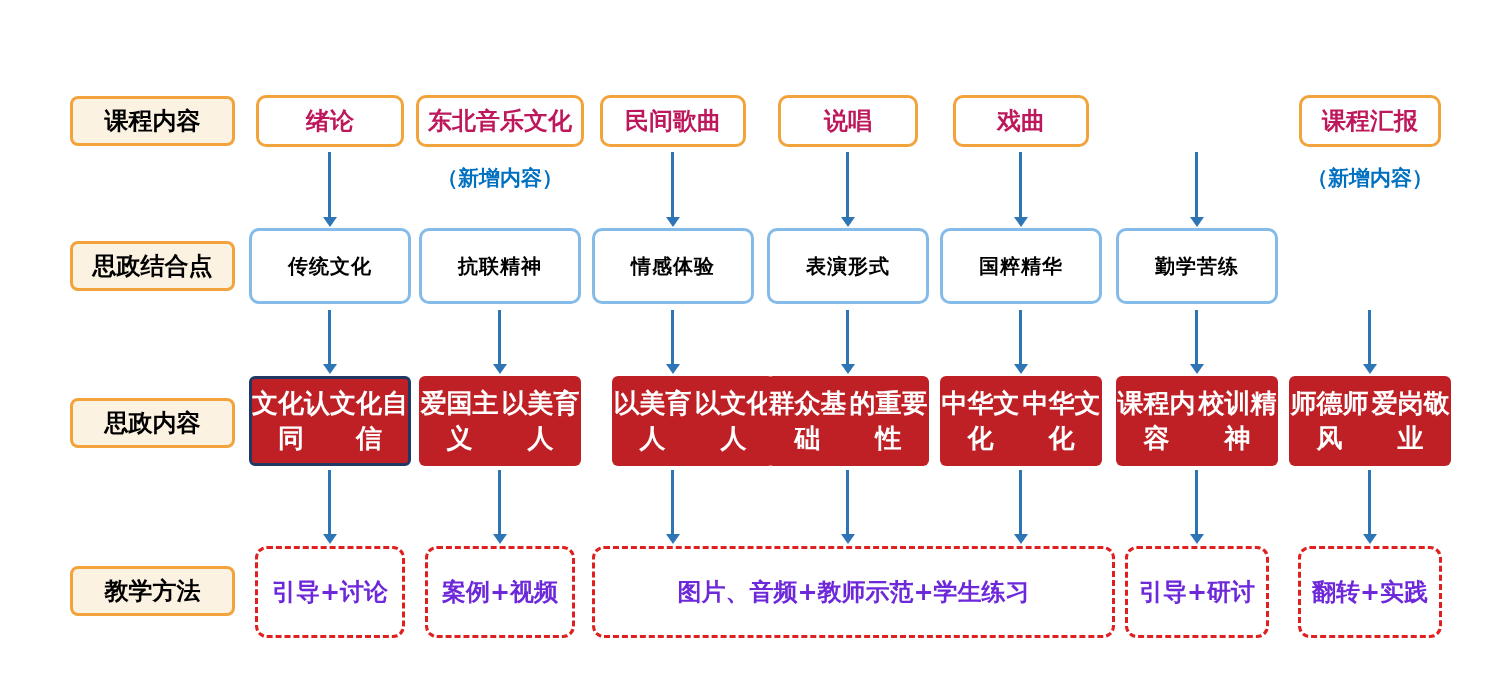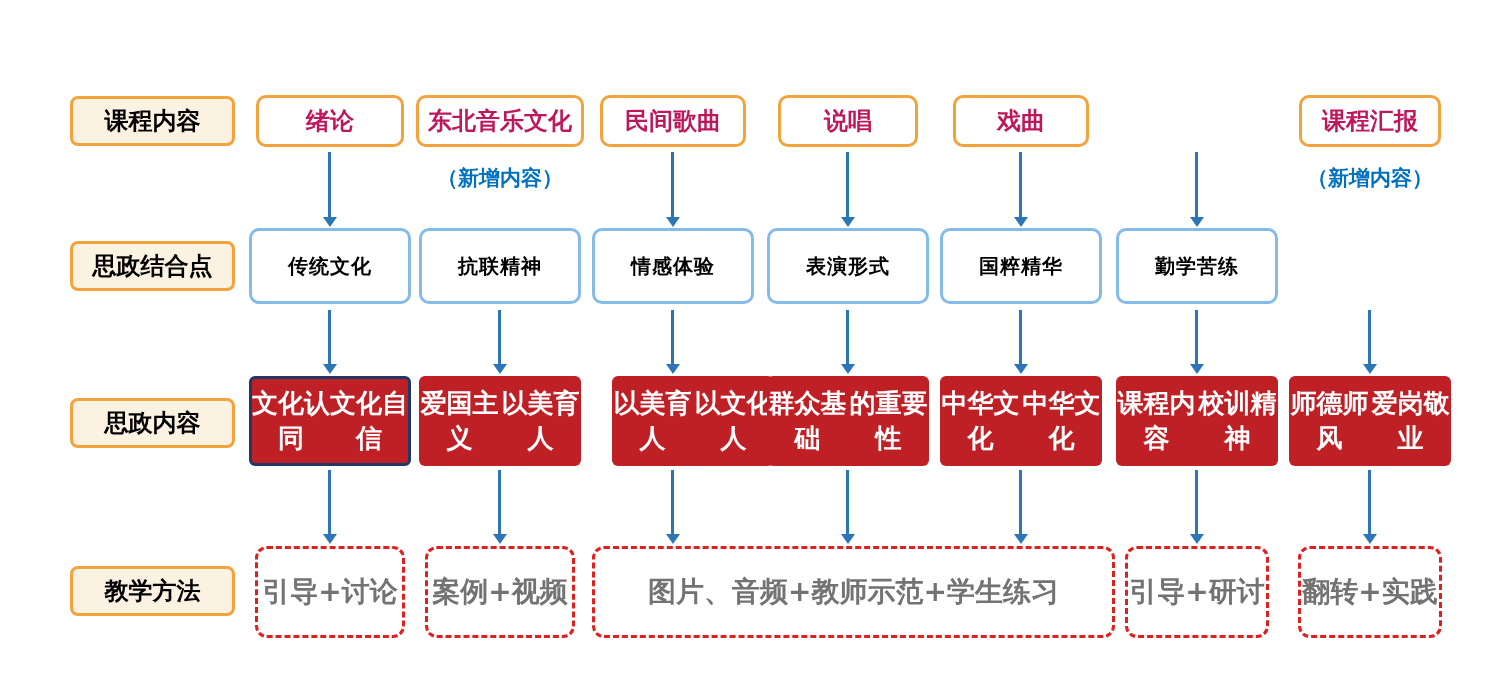--- a/index.html
+++ b/index.html
@@ -34,21 +34,21 @@
     position:absolute; top:376px; height:90px; width:162px;
     background:var(--red-fill,#BE2026); border-radius:6px;
     color:#fff; display:flex; flex-direction:row; align-items:center; justify-content:center;
     font-size:26px; font-weight:bold; line-height:1.35; text-align:center;
   }
   .content.navy { border:3px solid var(--navy-border,#203864); }
   .method {
     position:absolute; top:546px; height:92px;
     border:3px dashed var(--dashed-red,#E01F1F); border-radius:12px;
     background:#fff; display:flex; align-items:center; justify-content:center;
-    font-size:28px; font-weight:bold; color:#737373;
+    font-size:24px; font-weight:bold; color:#6d28d9;
   }
   .arrow { position:absolute; width:3px; background:var(--arrow-blue,#2E75B6); }
   .arrow::after {
     content:""; position:absolute; bottom:-9px; left:50%; transform:translateX(-50%);
     width:0; height:0;
     border-left:7px solid transparent; border-right:7px solid transparent;
     border-top:10px solid var(--arrow-blue,#2E75B6);
   }
 </style>
 </head>

